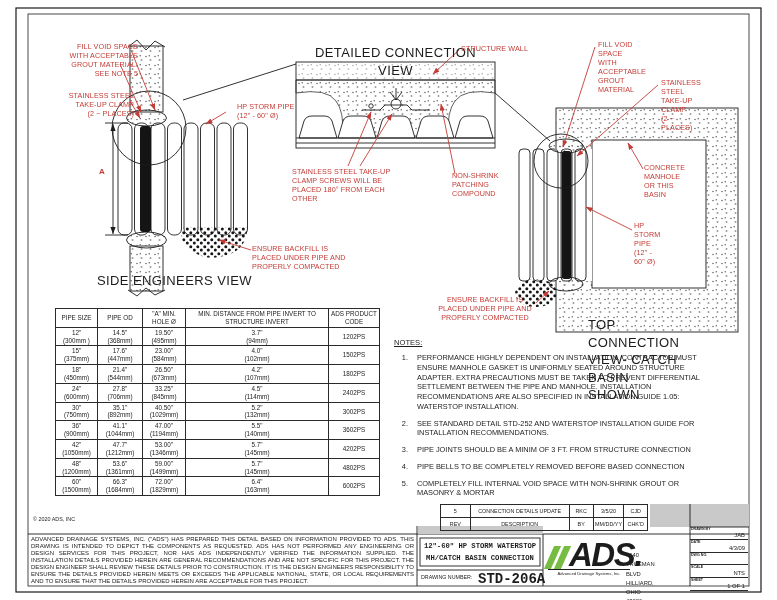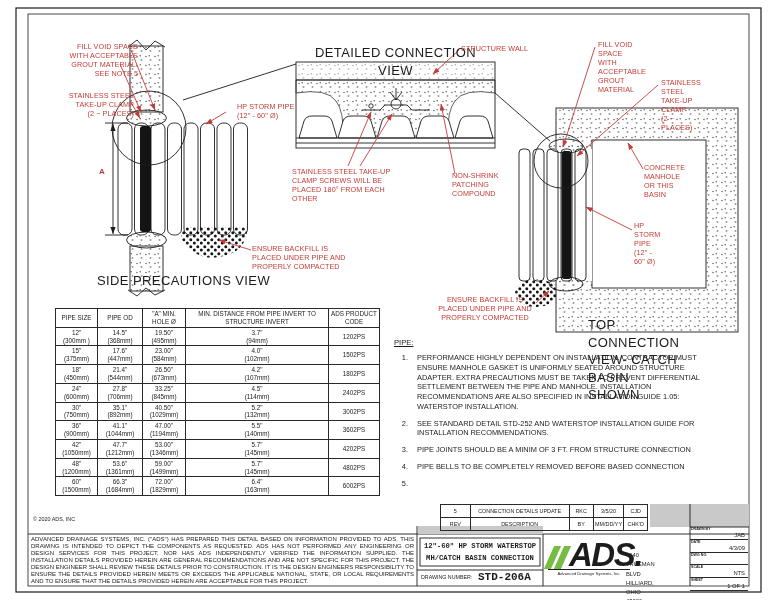--- a/index.html
+++ b/index.html
@@ -37,21 +37,21 @@
   .rc0{width:30px}.rc1{width:103px}.rc2{width:24px}.rc3{width:30px}.rc4{width:23px}
   
   #copyright{position:absolute;left:33px;top:516px;font-size:5.4px;}
   #disclaimer{position:absolute;left:31px;top:536px;width:383px;font-size:6px;
               line-height:1.18;text-align:justify;}
   #dwg-title{position:absolute;left:419px;top:541px;width:122px;text-align:center;
              font-family:"Liberation Mono",monospace;font-weight:bold;font-size:7.2px;
              line-height:1.65;white-space:pre-line;}
   #dwg-num-label{position:absolute;left:421px;top:574px;font-size:5.3px;}
   #dwg-num{position:absolute;left:478px;top:571px;font-family:"Liberation Mono",monospace;
-           font-weight:bold;font-size:11px;}
+           font-weight:bold;font-size:14px;}
   #ads-logo{position:absolute;left:549px;top:541px;display:flex;align-items:flex-end;}
   .slash{width:7px;height:23px;background:var(--green,#76bc43);transform:skewX(-24deg);
          margin-right:3px;}
   .ads-text{font-weight:bold;font-style:italic;font-size:33px;line-height:.85;
             letter-spacing:-1.5px;}
   #ads-tag{position:absolute;left:548px;top:569px;width:82px;text-align:center;
            font-size:4.2px;border-top:1px solid #1c1c1c;padding-top:1px;}
   #address{position:absolute;left:626px;top:551px;font-size:5.8px;line-height:1.6;
            white-space:pre-line;}
   #info-col{position:absolute;left:690px;top:527px;width:58px;}
@@ -183,21 +183,21 @@
 SEE NOTE 5</div>
   <div class="callout r" style="left:32px;top:91px;width:102px">STAINLESS STEEL
 TAKE-UP CLAMP
 (2 ~ PLACES)</div>
   <div class="callout" style="left:237px;top:102px">HP STORM PIPE
 (12" - 60" Ø)</div>
   <div class="callout" style="left:252px;top:244px;width:112px">ENSURE BACKFILL IS
 PLACED UNDER PIPE AND
 PROPERLY COMPACTED</div>
   <div class="dimlabel" style="left:99px;top:167px">A</div>
-  <div class="cap" style="left:97px;top:272px">SIDE PRECAUTIONS VIEW</div>
+  <div class="cap" style="left:97px;top:272px">SIDE ENGINEERS VIEW</div>
 
   <div class="cap c" style="left:296px;top:44px;width:199px;text-align:center">DETAILED CONNECTION VIEW</div>
   <div class="callout" style="left:461px;top:44px">STRUCTURE WALL</div>
   <div class="callout" style="left:292px;top:167px;width:110px">STAINLESS STEEL TAKE-UP
 CLAMP SCREWS WILL BE
 PLACED 180° FROM EACH
 OTHER</div>
   <div class="callout" style="left:452px;top:171px">NON-SHRINK
 PATCHING
 COMPOUND</div>
@@ -333,40 +333,41 @@
 (1829mm)</td>
             <td>6.4"
 (163mm)</td>
             <td>6002PS</td>
           </tr>
         </tbody>
     </table>
   </div>
 
   <div class="notes">
-    <div class="notes-h">PIPE:</div>
+    <div class="notes-h">NOTES:</div>
     <div id="notes-list">
         <div class="note">
           <span class="nn">1.</span>
           <span class="nt">PERFORMANCE HIGHLY DEPENDENT ON INSTALLATION. CONTRACTOR MUST ENSURE MANHOLE GASKET IS UNIFORMLY SEATED AROUND STRUCTURE ADAPTER. EXTRA PRECAUTIONS MUST BE TAKEN TO PREVENT DIFFERENTIAL SETTLEMENT BETWEEN THE PIPE AND MANHOLE. INSTALLATION RECOMMENDATIONS ARE ALSO SPECIFIED IN INSTALLATION GUIDE 1.05: WATERSTOP INSTALLATION.</span>
         </div>
         <div class="note">
           <span class="nn">2.</span>
           <span class="nt">SEE STANDARD DETAIL STD-252 AND WATERSTOP INSTALLATION GUIDE  FOR INSTALLATION RECOMMENDATIONS.</span>
         </div>
         <div class="note">
           <span class="nn">3.</span>
           <span class="nt">PIPE JOINTS SHOULD BE A MINIM OF 3 FT. FROM STRUCTURE CONNECTION</span>
         </div>
         <div class="note">
           <span class="nn">4.</span>
           <span class="nt">PIPE BELLS TO BE COMPLETELY REMOVED BEFORE BASED CONNECTION</span>
         </div>
         <div class="note">
           <span class="nn">5.</span>
+          <span class="nt">COMPLETELY FILL INTERNAL VOID SPACE WITH NON-SHRINK GROUT OR MASONRY &amp; MORTAR</span>
         </div>
       </div>
   </div>
 
   <div id="rev-table">
       <div class="rev-row">
         <div class="rev-c rc0">5</div>
         <div class="rev-c rc1">CONNECTION DETAILS UPDATE</div>
         <div class="rev-c rc2">RKC</div>
         <div class="rev-c rc3">3/5/20</div>

